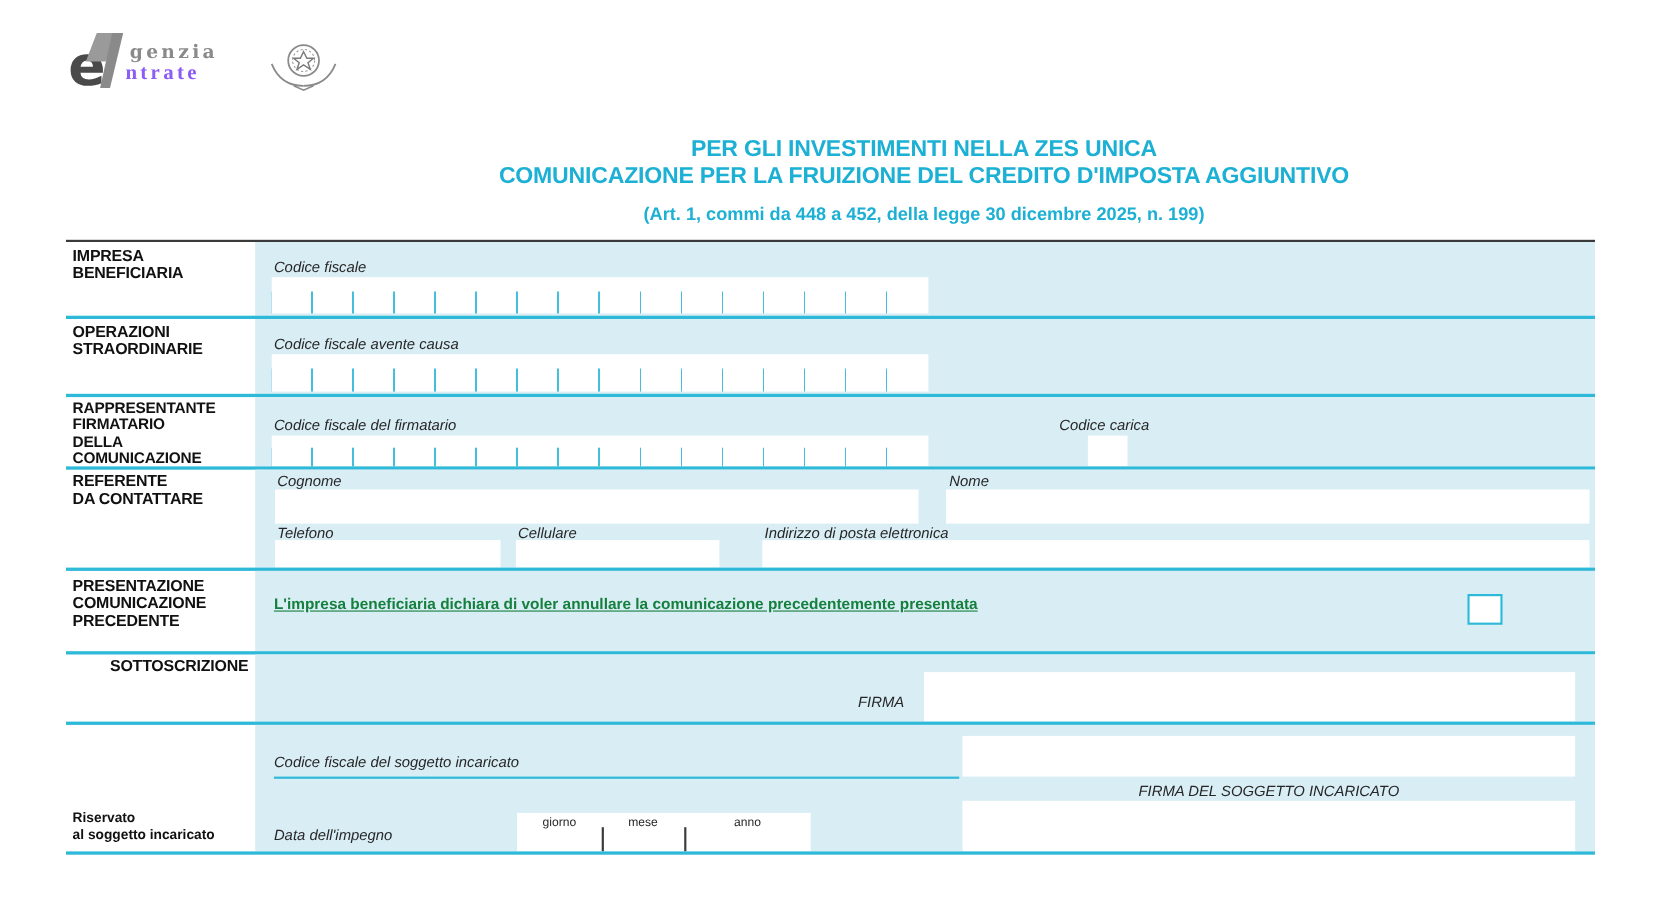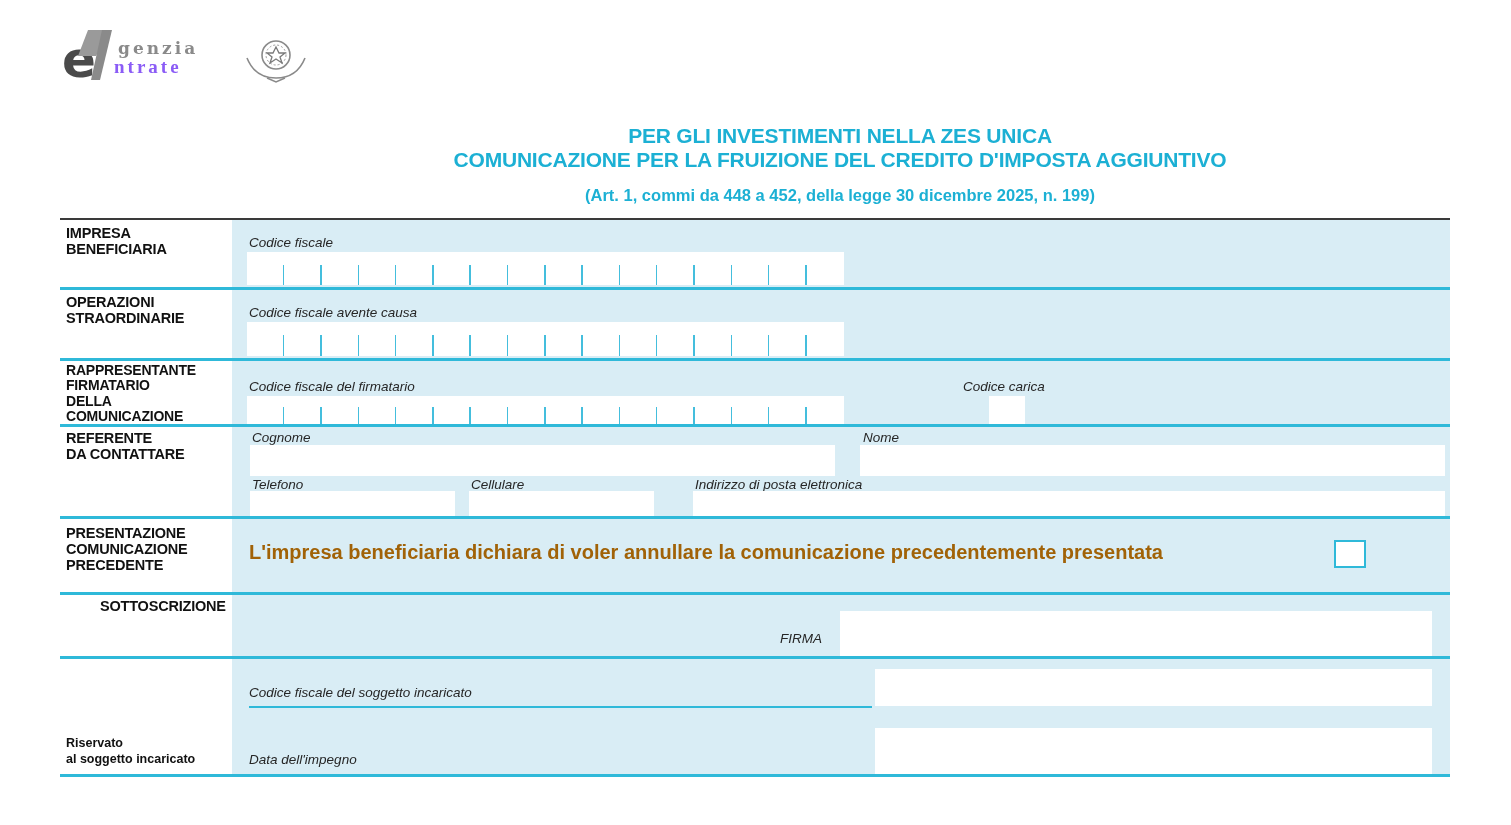--- a/index.html
+++ b/index.html
@@ -29,21 +29,21 @@
   .whitebox{background:#ffffff;}
   .sec-heading{
     font-weight:bold;font-size:14.5px;line-height:1.1;color:#111;
     white-space:pre-line;letter-spacing:-0.2px;
   }
   .sec-subheading{
     font-weight:bold;font-size:12.5px;line-height:1.25;color:#111;white-space:pre-line;
   }
   .flabel{font-size:13.5px;color:#262626;font-style:italic;}
   .flabel-sm{font-size:11px;color:#262626;}
-  .statement{font-weight:bold;font-size:20px;color:#a16207;}
+  .statement{font-weight:bold;font-size:14px;color:#15803d;text-decoration:underline;}
   .cf-ticks{
     position:absolute;left:0;bottom:0;height:62%;width:calc(100% - 3px);
     background-image:repeating-linear-gradient(to right,
       transparent 0px, transparent 35.9px, #44bedd 35.9px, #37.3px, #44bedd 37.3125px);
   }
   
   .cf-ticks{background-image:repeating-linear-gradient(to right,
       transparent 0px, transparent 35.9px, #44bedd 35.9px, #44bedd 37.3125px);}
   .checkbox{border:2px solid #2fb9d9;background:#fff;}
   .val{position:absolute;left:4px;top:4px;font-size:13px;color:#111;}
@@ -160,19 +160,36 @@
   <div class="abs cyanline" style="left:60px;top:656px;width:1390px;height:3px;"></div>
 
   <div class="abs panel" style="left:232px;top:659px;width:1218px;height:115px;"></div>
   <div class="abs sec-subheading" style="left:66px;top:736px;">Riservato
 al soggetto incaricato</div>
   <span class="abs flabel" style="left:249px;top:685px;">Codice fiscale del soggetto incaricato</span>
   <div class="abs cyanline" style="left:249px;top:706px;width:623px;height:2px;"></div>
   <div class="abs whitebox" style="left:875px;top:669px;width:557px;height:37px;">
     <span class="val"></span>
   </div>
+  <span class="abs flabel center" style="left:875px;top:712px;width:557px;">FIRMA DEL SOGGETTO INCARICATO</span>
   <div class="abs whitebox" style="left:875px;top:728px;width:557px;height:46px;">
     <span class="val"></span>
   </div>
   <span class="abs flabel" style="left:249px;top:752px;">Data dell'impegno</span>
+  <div class="abs whitebox" style="left:470px;top:739px;width:267px;height:35px;">
+    <span class="abs flabel-sm center" style="left:0;top:3px;width:77px;">giorno</span>
+    <span class="abs flabel-sm center" style="left:77px;top:3px;width:75px;">mese</span>
+    <span class="abs flabel-sm center" style="left:152px;top:3px;width:115px;">anno</span>
+    <div class="abs" style="left:2px;top:15px;width:73px;height:18px;">
+      <span class="val" style="top:0;"></span>
+    </div>
+    <div class="abs datesep" style="left:77px;top:13px;height:22px;"></div>
+    <div class="abs" style="left:80px;top:15px;width:70px;height:18px;">
+      <span class="val" style="top:0;"></span>
+    </div>
+    <div class="abs datesep" style="left:152px;top:13px;height:22px;"></div>
+    <div class="abs" style="left:155px;top:15px;width:110px;height:18px;">
+      <span class="val" style="top:0;"></span>
+    </div>
+  </div>
   <div class="abs cyanline" style="left:60px;top:774px;width:1390px;height:3px;"></div>
 
 </div>
 
 </body></html>

